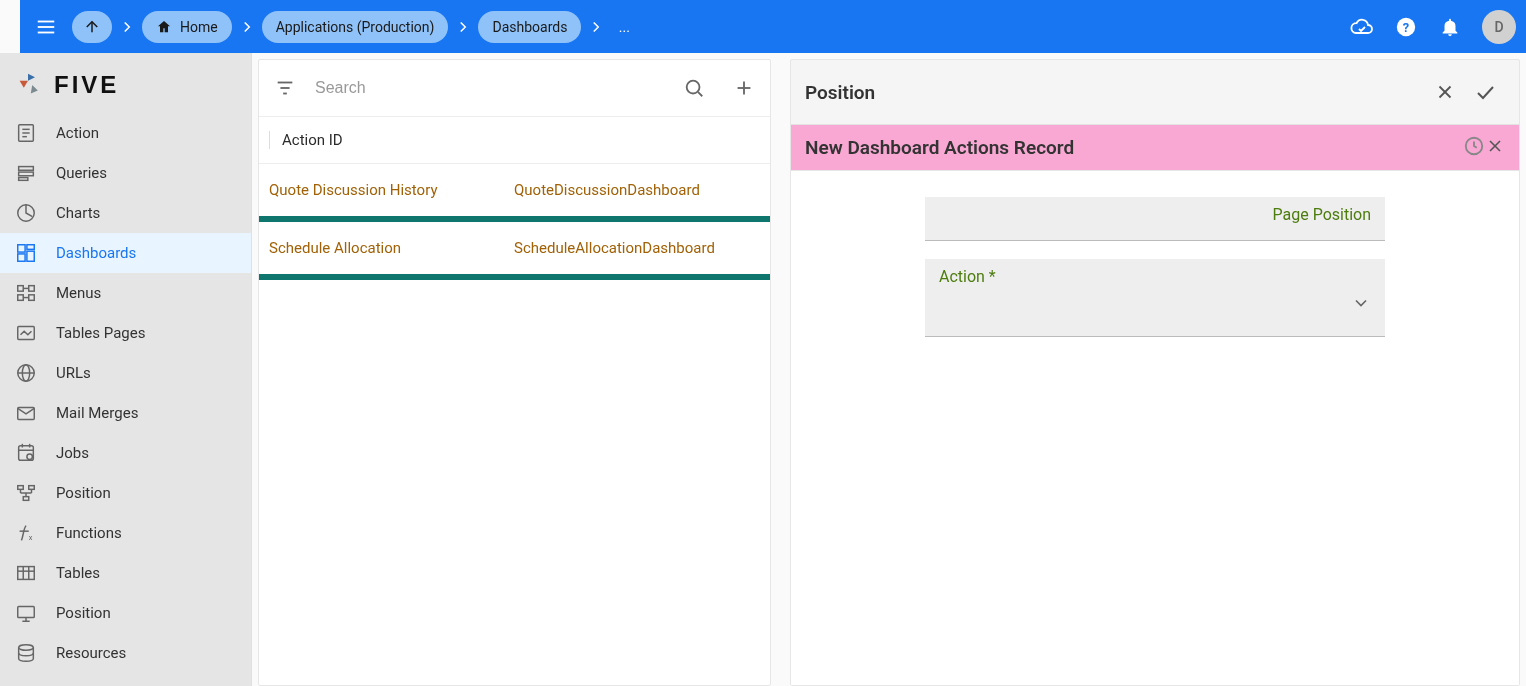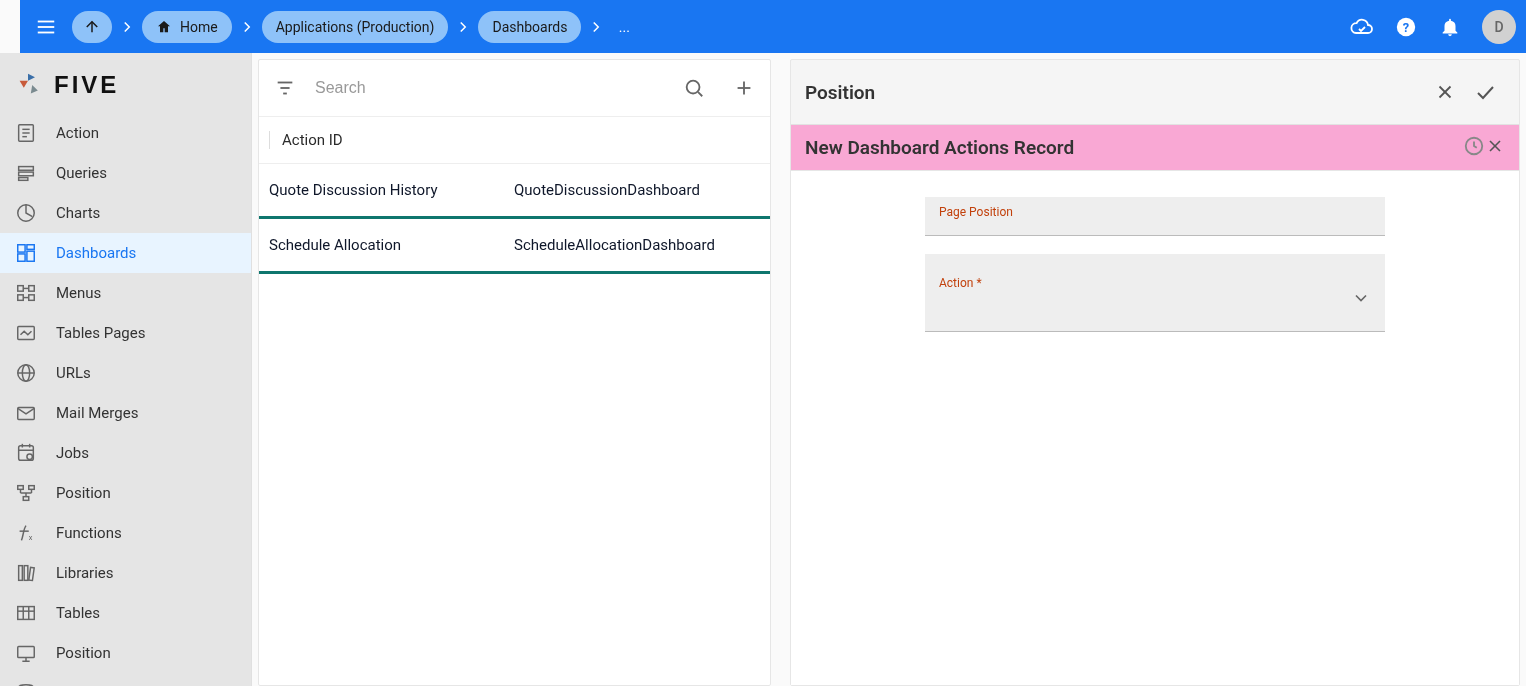--- a/index.html
+++ b/index.html
@@ -104,22 +104,22 @@
   .list-search::placeholder { color:#999; }
 
   .list-header {
     display:flex; padding: 14px 10px; border-bottom:1px solid #eee;
     font-size:15px; color:#2b2b2b;
   }
   .col-title { width: 245px; }
   .col-divider { width:1px; background:#ddd; margin-right:12px; }
 
   .list-row {
-    display:flex; padding: 17px 10px; border-bottom:3px solid #0f766e;
-    font-size:15px; color:#0f172a; cursor:pointer;
+    display:flex; padding: 17px 10px; border-bottom:6px solid #0f766e;
+    font-size:15px; color:#a16207; cursor:pointer;
   }
 
   
   .detail-panel {
     flex:1;
     margin: 6px 6px 0 13px;
     background:#f5f5f5;
     border:1px solid #e6e6e6;
     border-radius:2px;
     display:flex; flex-direction:column;
@@ -138,23 +138,23 @@
   .detail-subbar .subtitle { font-size:19px; font-weight:600; color:#333; flex:1; }
 
   .form-body {
     flex:1; background:#fff; padding: 26px 20px;
     display:flex; flex-direction:column; align-items:center; gap:18px;
   }
   .field {
     width: 460px; background:#eeeeee; border-bottom:1px solid #bbb;
     padding: 8px 14px 16px 14px; position:relative;
   }
-  .field .label { font-size:12px; color:#c2410c; }
+  .field .label { font-size:16px; color:#4d7c0f;text-align:right; }
   .field.select { display:flex; align-items:center; }
-  .field.select .label { position:absolute; top:22px; left:14px; }
+  .field.select .label { position:absolute; top:8px; left:14px; }
   .field.select .chev { margin-left:auto; margin-top:10px; color:#666; }
   .field.select { padding-top:24px; padding-bottom:20px; }
 
 </style>
 </head>
 <body>
 
 <div class="header">
   <div class="hamburger">
     <svg width="22" height="22" viewBox="0 0 24 24" fill="none" stroke="#fff" stroke-width="2">
@@ -367,30 +367,20 @@
               <path d="M7 20c2-4 2-12 5-16"></path>
               <line x1="5" y1="10" x2="15" y2="10"></line>
               <text x="15" y="20" font-size="8" fill="currentColor" stroke="none">x</text>
             </svg>
           </span>
         <span>Functions</span>
       </div>
       <div class="nav-item">
         <span class="nav-icon">
             <svg width="22" height="22" viewBox="0 0 24 24" fill="none" stroke="currentColor" stroke-width="1.6">
-              <rect x="4" y="4" width="4" height="16"></rect>
-              <rect x="10" y="4" width="4" height="16"></rect>
-              <rect x="16" y="6" width="4" height="14" transform="rotate(8 18 13)"></rect>
-            </svg>
-          </span>
-        <span>Libraries</span>
-      </div>
-      <div class="nav-item">
-        <span class="nav-icon">
-            <svg width="22" height="22" viewBox="0 0 24 24" fill="none" stroke="currentColor" stroke-width="1.6">
               <rect x="3" y="5" width="18" height="14"></rect>
               <line x1="3" y1="10" x2="21" y2="10"></line>
               <line x1="9" y1="5" x2="9" y2="19"></line>
               <line x1="15" y1="5" x2="15" y2="19"></line>
             </svg>
           </span>
         <span>Tables</span>
       </div>
       <div class="nav-item">
         <span class="nav-icon">

